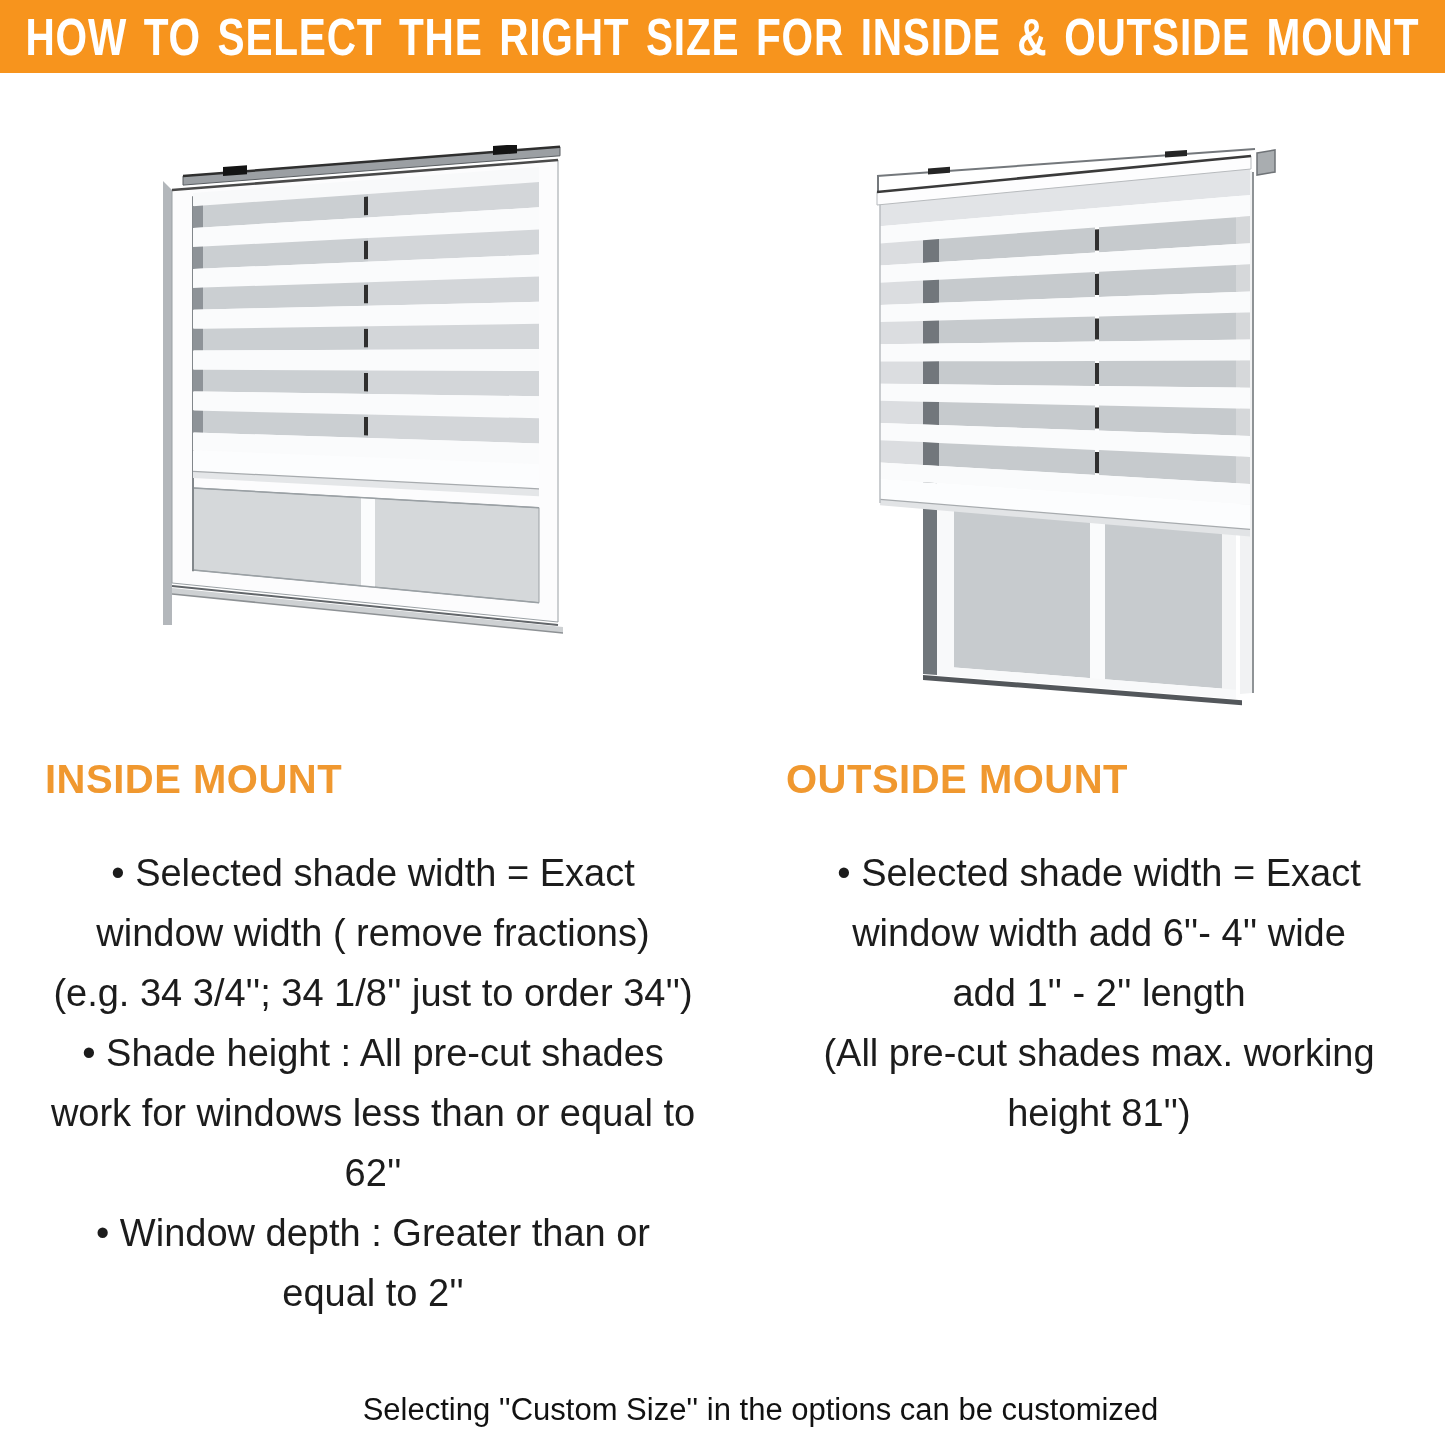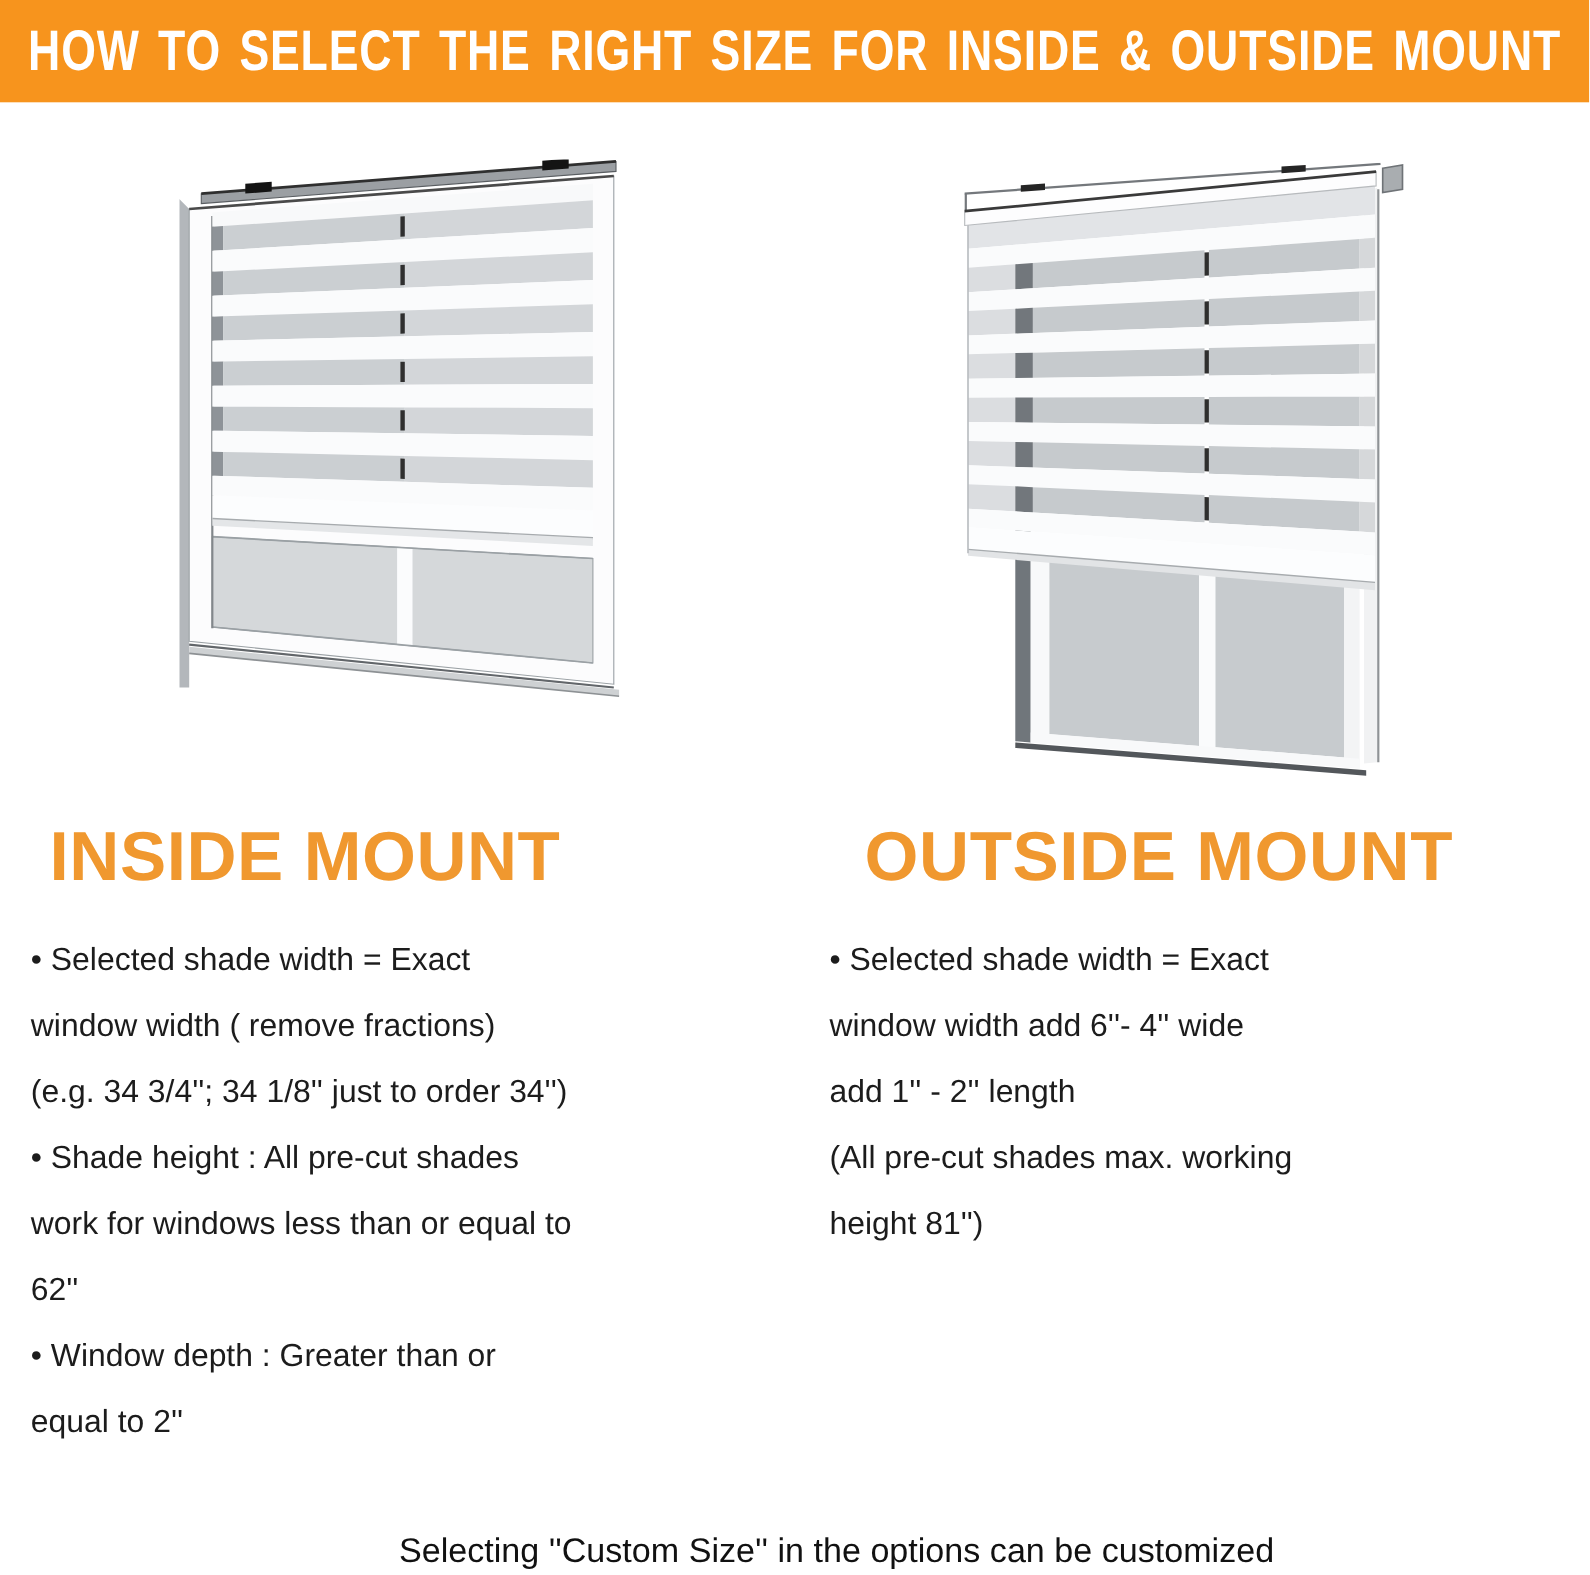--- a/index.html
+++ b/index.html
@@ -9,47 +9,47 @@
     --bg:#FFFFFF;
   }
   html,body{margin:0;padding:0;background:#fff;}
   .page{
     position:relative;width:1445px;height:1432px;overflow:hidden;
     background:var(--bg);
     font-family:"Liberation Sans", sans-serif;
     color:var(--body-text);
   }
   .banner{
-    position:absolute;left:0;top:0;width:1445px;height:93px;
+    position:absolute;left:0;top:0;width:1445px;height:73px;
     background:var(--banner-orange);
     display:flex;align-items:center;justify-content:center;
   }
   .banner-title{
     display:inline-block;
     font-size:52px;font-weight:700;color:#fff;
     letter-spacing:1px;word-spacing:6px;white-space:nowrap;
     transform:scaleX(.78);transform-origin:center;
   }
   .illustration{position:absolute;}
   .illustration svg{display:block;width:100%;height:100%;}
   .illus-inside{left:163px;top:145px;width:400px;height:505px;}
   .illus-outside{left:872px;top:148px;width:410px;height:560px;}
   .mount-heading{
     position:absolute;top:750px;margin:0;
-    font-size:63px;font-weight:700;line-height:58px;
+    font-size:40px;font-weight:700;line-height:58px;
     color:var(--heading-orange);letter-spacing:.5px;white-space:nowrap;
   }
   .heading-inside{left:45px;}
   .heading-outside{left:786px;}
   .bullets{position:absolute;top:843px;}
   .bullets-inside{left:28px;width:690px;}
   .bullets-outside{left:754px;width:690px;}
   .bullets .line{
-    height:60px;line-height:60px;font-size:29px;
-    color:var(--body-text);white-space:nowrap;
+    height:60px;line-height:60px;font-size:38px;
+    color:var(--body-text);white-space:nowrap;text-align:center;
   }
   .footer-note{
     position:absolute;left:0;top:1390px;width:1445px;margin:0;
     text-align:center;font-size:31px;line-height:40px;color:#111;padding-left:38px;
   }
 </style>
 </head>
 <body>
 
 <div class="page">

